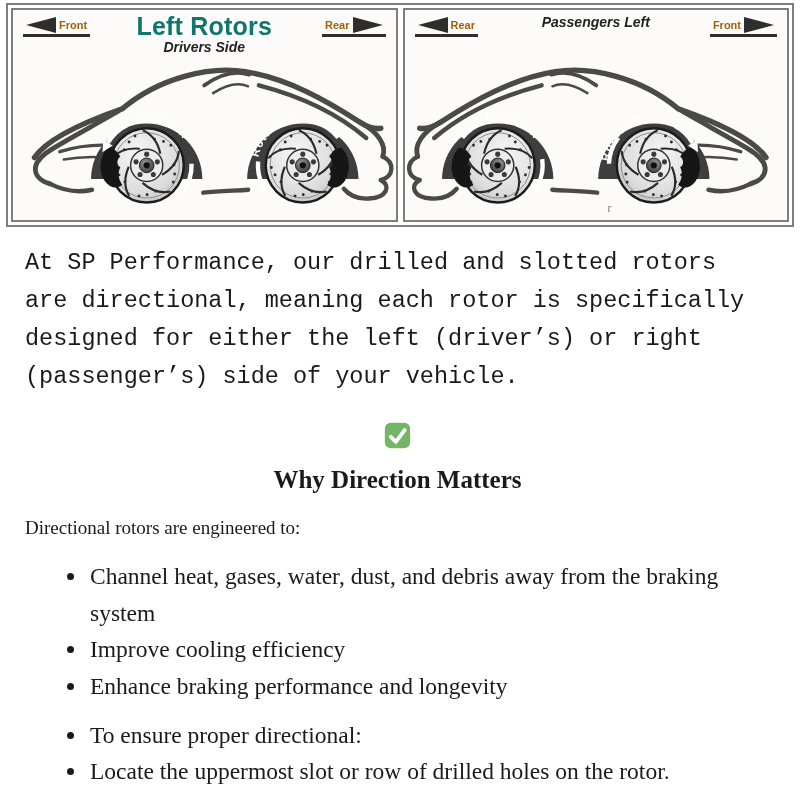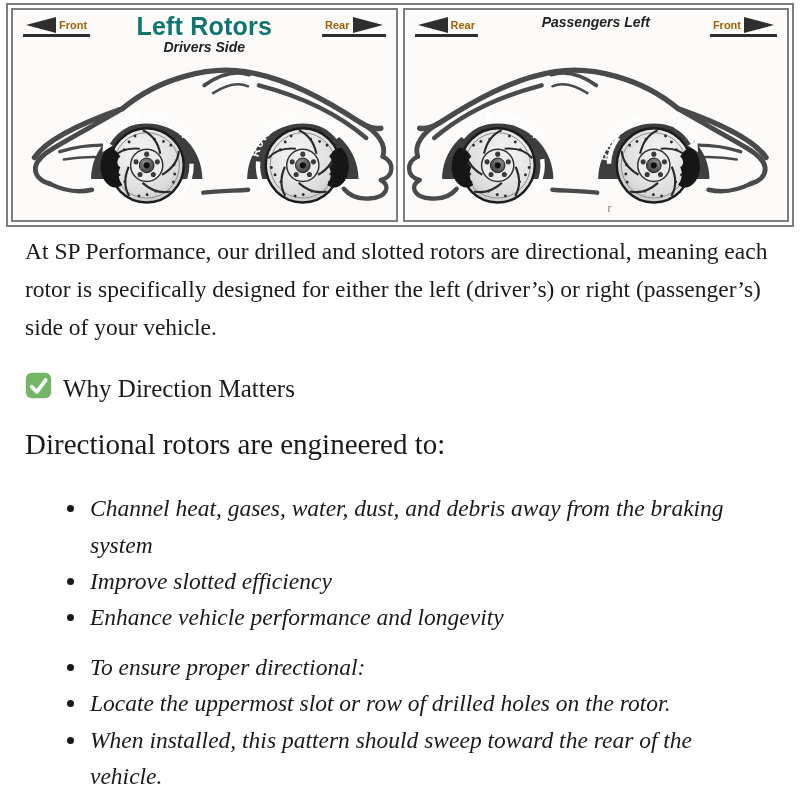--- a/index.html
+++ b/index.html
@@ -17,25 +17,25 @@
   .tri-l{width:0;height:0;border-top:8px solid transparent;border-bottom:8px solid transparent;border-right:30px solid #2e2e2e;}
   .tri-r{width:0;height:0;border-top:8px solid transparent;border-bottom:8px solid transparent;border-left:30px solid #2e2e2e;}
   .ttl{text-align:center;padding-top:4px;font-family:"Liberation Sans",sans-serif;}
   .ttl .t1{font-size:25px;font-weight:800;letter-spacing:.2px;color:#0f766e;line-height:1;}
   .ttl .t2{font-size:14px;font-weight:bold;font-style:italic;color:#222;line-height:1.15;}
   .car-svg{position:absolute;left:0;bottom:0;width:100%;height:162px;display:block;}
   .stray{position:absolute;left:53%;bottom:4px;font-size:13px;color:#8a8a8a;}
 
   
   .main{padding:0 30px 20px 25px;}
-  .intro{margin:5px 0 0 0;font-size:23.5px;line-height:1.62;width:745px;}
+  .intro{margin:17px 0 0 0;font-size:23.5px;line-height:1.62;width:745px;font-family:Liberation Mono, monospace;}
   .sec-h{margin-top:26px;display:flex;align-items:center;gap:11px;font-size:25px;}
-  .sec-h.bold{font-weight:normal;}
-  .lead{margin-top:23px;font-size:29px;}
-  ul.blist{margin:11px 0 0 0;padding-left:63px;width:652px;font-style:italic;}
+  .sec-h.bold{font-weight:bold;flex-direction:column;}
+  .lead{margin-top:23px;font-size:19px;}
+  ul.blist{margin:11px 0 0 0;padding-left:63px;width:652px;}
   ul.blist li{font-size:23.5px;line-height:1.55;padding-left:2px;}
   .emoji{flex:0 0 auto;display:inline-block;}
 </style>
 </head>
 <body>
 
 <svg width="0" height="0" style="position:absolute" aria-hidden="true">
   <defs>
     <radialGradient id="rg" cx="40%" cy="35%" r="75%">
       <stop offset="0%" stop-color="#f6f6f6"></stop>
@@ -203,22 +203,22 @@
         <path d="M 8,17.5 L 14,23.5 L 24.5,9.5" stroke="#fff" stroke-width="4.5" fill="none" stroke-linecap="round" stroke-linejoin="round"></path>
       </svg>
     </span>
     <span>Why Direction Matters</span>
   </div>
 
   <p class="lead">Directional rotors are engineered to:</p>
 
   <ul class="blist">
     <li>Channel heat, gases, water, dust, and debris away from the braking system</li>
-    <li>Improve slotted efficiency</li>
-    <li>Enhance vehicle performance and longevity</li>
+    <li>Improve cooling efficiency</li>
+    <li>Enhance braking performance and longevity</li>
   </ul>
 
 
   <ul class="blist" style="margin-top:13px">
     <li>To ensure proper directional:</li>
     <li>Locate the uppermost slot or row of drilled holes on the rotor.</li>
     <li>When installed, this pattern should sweep toward the rear of the vehicle.</li>
   </ul>
 
 </div>

